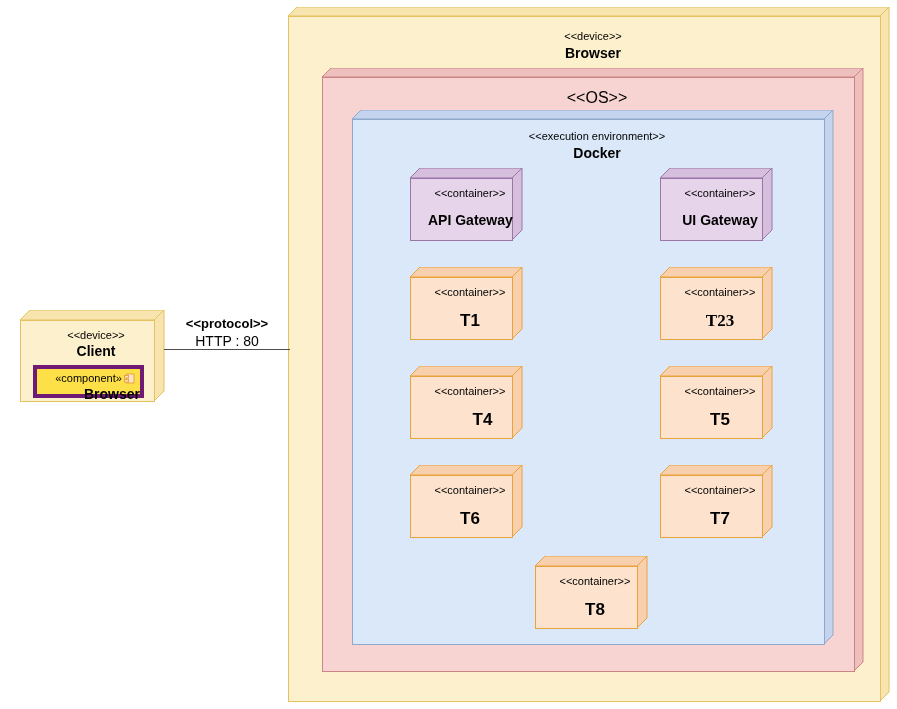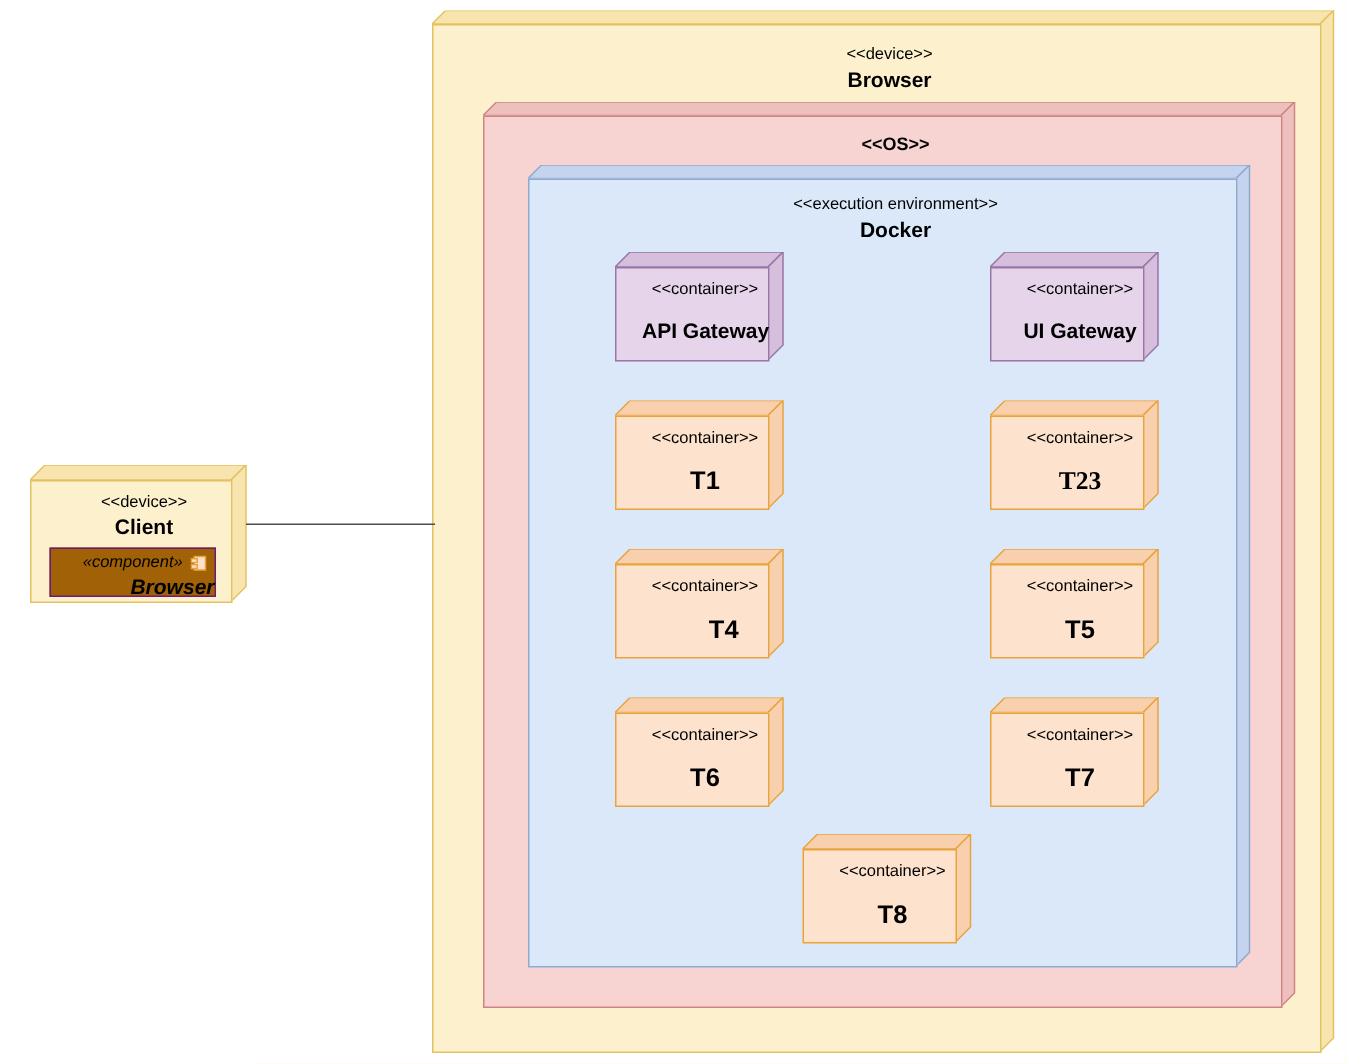--- a/index.html
+++ b/index.html
@@ -80,23 +80,22 @@
   .conn-label .l2 {
     font-size: 14px;
     font-weight: normal;
     line-height: 18px;
   }
 
   
   .component-box {
     position: absolute;
     box-sizing: border-box;
-    border: 1px solid #701a75;
-    background: #a16207;
-    font-style: italic;
+    border: 4px solid #701a75;
+    background: #fde047;
   }
   .component-box .c-stereo {
     position: absolute;
     left: 0; right: 0;
     top: 3px;
     text-align: center;
     font-size: 11px;
     color: #000;
     white-space: nowrap;
   }
@@ -136,21 +135,21 @@
     </div>
 
     <div class="node3d" style="left:34px; top:61px; width:542px; height:604px;">
       <div class="bevel-top" style="left:0; top:0; width:542px; height:604px;">
         <svg width="542" height="604" style="display:block;">
           <polygon points="0,9 9,0 541,0 532,9" fill="#eec0bd" stroke="#cd8484" stroke-width="1"></polygon>
           <polygon points="532,9 541,0 541,594 532,603" fill="#eec0bd" stroke="#cd8484" stroke-width="1"></polygon>
         </svg>
       </div>
       <div class="face" style="top:9px; width:533px; height:595px; background:#f7d4d2; border-color:#cd8484;">
-        <div class="lbl stereo" style="top:11px; font-weight:bold; font-size:12px;">&lt;&lt;OS&gt;&gt;</div>
+        <div class="lbl stereo" style="top:11px; font-weight:normal; font-size:16px;">&lt;&lt;OS&gt;&gt;</div>
       </div>
 
       <div class="node3d" style="left:30px; top:42px; width:532px; height:535px;">
         <div class="bevel-top" style="left:0; top:0; width:482px; height:535px;">
           <svg width="482" height="535" style="display:block;">
             <polygon points="0,9 9,0 481,0 472,9" fill="#c4d4ee" stroke="#8fa9cd" stroke-width="1"></polygon>
             <polygon points="472,9 481,0 481,525 472,534" fill="#c4d4ee" stroke="#8fa9cd" stroke-width="1"></polygon>
           </svg>
         </div>
         <div class="face" style="top:9px; width:473px; height:526px; background:#dbe8fa; border-color:#8fa9cd;">
@@ -298,14 +297,18 @@
             <rect x="0.5" y="2.5" width="4" height="2.5" fill="#fde3cd" stroke="#e8a33d" stroke-width="1"></rect>
             <rect x="0.5" y="6.5" width="4" height="2.5" fill="#fde3cd" stroke="#e8a33d" stroke-width="1"></rect>
           </svg>
         </span>
         <span class="c-name">Browser</span>
       </div>
     </div>
   </div>
 
   <div class="conn-line" style="left:164px; top:349px; width:126px;"></div>
+  <div class="conn-label" style="left:162px; top:316px; width:130px;">
+    <div class="l1">&lt;&lt;protocol&gt;&gt;</div>
+    <div class="l2">HTTP : 80</div>
+  </div>
 
 </div>
 
 </body></html>

